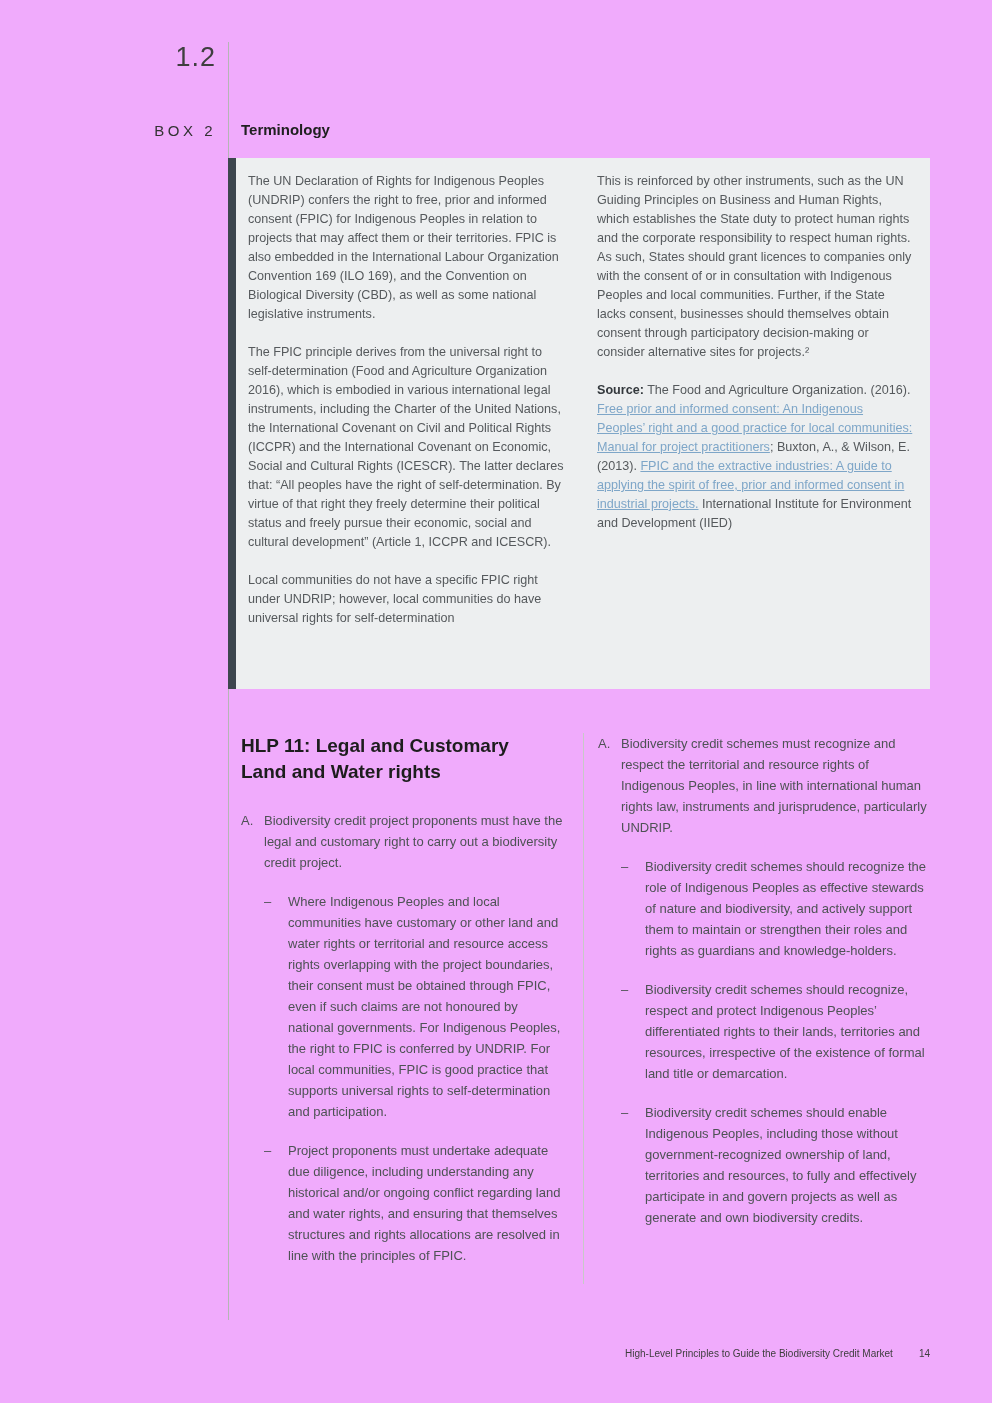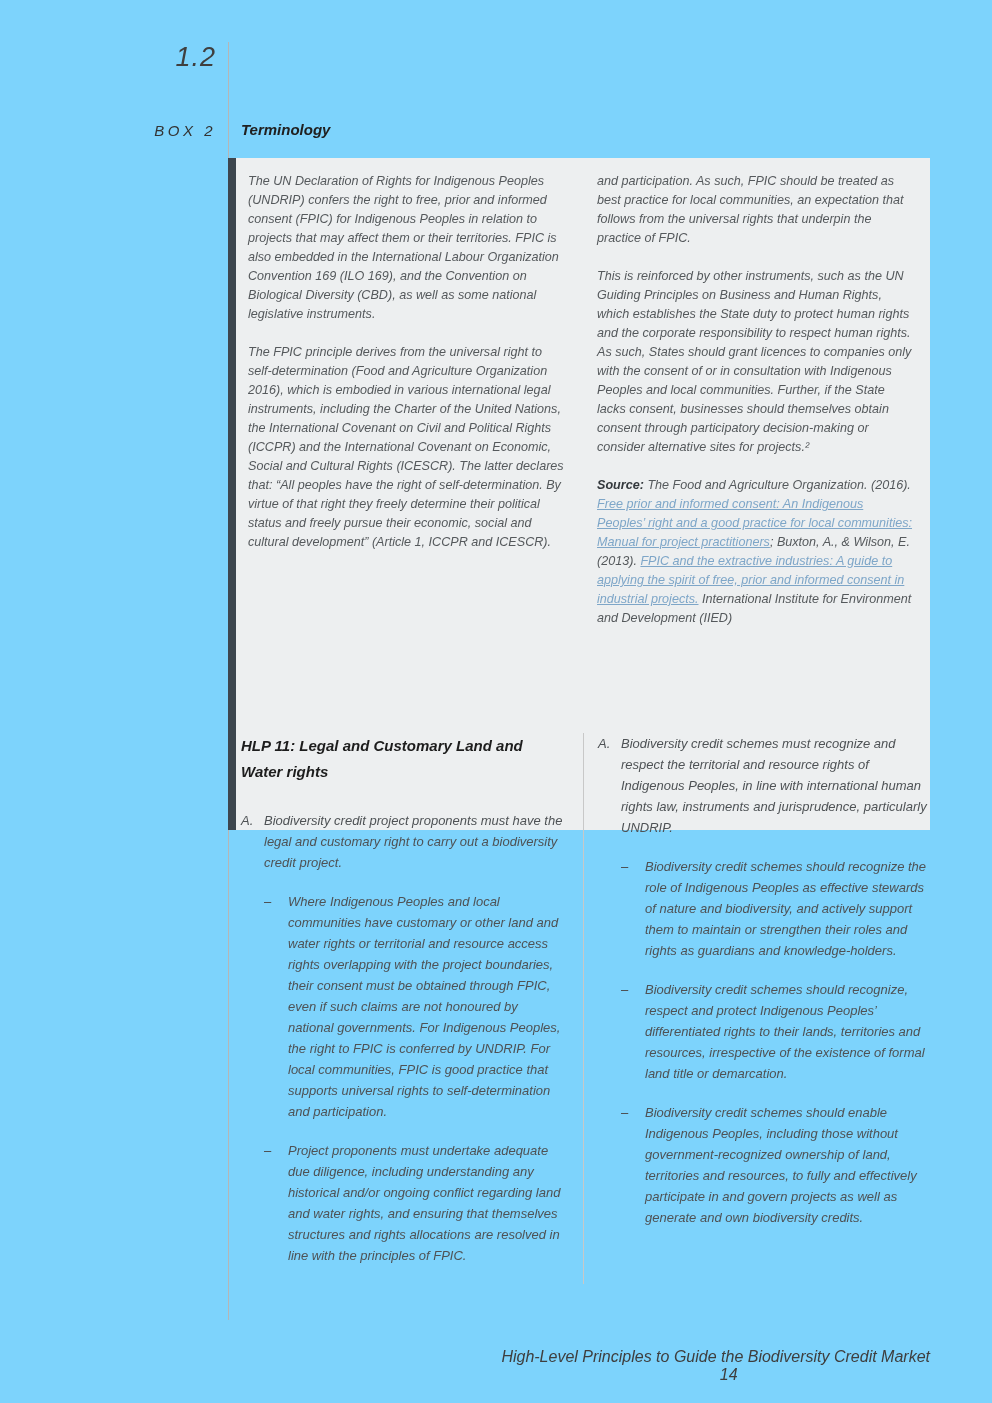--- a/index.html
+++ b/index.html
@@ -3,21 +3,21 @@
 <meta charset="utf-8">
 <style>
   * { box-sizing: border-box; margin: 0; padding: 0; }
   html, body { background: #ffffff; }
   body {
     width: 992px; height: 1403px;
     position: relative;
     font-family: "Liberation Sans", sans-serif;
     overflow: hidden;
   }
-  .page { position: absolute; inset: 0; background: #7dd3fc; font-style: italic; }
+  .page { position: absolute; inset: 0; background: #f0abfc; }
 
   .left-rule {
     position: absolute; left: 228px; top: 42px;
     width: 1px; height: 1278px; background: #b5b5b5;
   }
 
   .section-number {
     position: absolute; left: 148px; top: 42px; width: 68px;
     text-align: right; font-size: 27px; font-weight: 400;
     color: #3f3f3f; letter-spacing: 1px;
@@ -33,21 +33,21 @@
     text-align: right; font-size: 15px; letter-spacing: 3.5px;
     color: #333333;
   }
   .box-heading {
     position: absolute; left: 241px; top: 121px;
     font-size: 15px; font-weight: 700; color: #202020;
   }
 
   .terminology-box {
     position: absolute; left: 228px; top: 158px;
-    width: 702px; height: 672px;
+    width: 702px; height: 531px;
     background: var(--box-background, #edeff0);
     display: flex; overflow: hidden;
   }
   .box-accent { width: 8px; flex: none; background: var(--box-accent-bar, #3d464e); }
   .box-cols { display: flex; gap: 32px; padding: 14px 16px 12px 12px; }
   .box-col {
     width: 317px; flex: none;
     font-size: 12.6px; line-height: 19px;
     color: var(--body-text, #55595c);
   }
@@ -59,37 +59,37 @@
     text-decoration: underline;
     cursor: pointer;
   }
 
   .hlp { position: absolute; left: 241px; top: 733px; width: 689px; display: flex; }
   .hlp-col-left  { width: 325px; flex: none; }
   .hlp-divider   { width: 1px; flex: none; background: #c8c8c8; margin-left: 17px; margin-right: 14px; }
   .hlp-col-right { width: 332px; flex: none; }
 
   .hlp-title {
-    font-size: 15px; line-height: 26px; font-weight: 700;
+    font-size: 19px; line-height: 26px; font-weight: 700;
     color: var(--heading-text, #1d1d1d);
     max-width: 310px; margin-bottom: 25px;
   }
   .lettered { display: flex; margin-bottom: 18px; }
   .lettered > .marker { width: 23px; flex: none; }
   .dashitem { display: flex; margin-left: 23px; margin-bottom: 18px; }
   .dashitem > .marker { width: 24px; flex: none; }
   .hlp-col-left .item-text, .hlp-col-right .item-text, .marker {
     font-size: 13px; line-height: 21px; color: #4e5255;
   }
   .item-text { flex: 1; }
 
   .doc-footer {
     position: absolute; right: 62px; top: 1348px;
-    font-size: 16px; color: #3e3e3e;
-    display: flex; align-items: center; flex-direction: column;
+    font-size: 10px; color: #3e3e3e;
+    display: flex; align-items: flex-start;
   }
   .doc-footer .page-num { margin-left: 26px; }
 </style>
 </head>
 <body>
 
 <div class="page">
 
   <div class="left-rule"></div>
 
@@ -97,23 +97,23 @@
 
   <div class="box-label">BOX 2</div>
   <div class="box-heading">Terminology</div>
 
   <section class="terminology-box">
     <div class="box-accent"></div>
     <div class="box-cols">
       <div class="box-col">
         <p>The UN Declaration of Rights for Indigenous Peoples (UNDRIP) confers the right to free, prior and informed consent (FPIC) for Indigenous Peoples in relation to projects that may affect them or their territories. FPIC is also embedded in the International Labour Organization Convention 169 (ILO 169), and the Convention on Biological Diversity (CBD), as well as some national legislative instruments.</p>
         <p>The FPIC principle derives from the universal right to self-determination (Food and Agriculture Organization 2016), which is embodied in various international legal instruments, including the Charter of the United Nations, the International Covenant on Civil and Political Rights (ICCPR) and the International Covenant on Economic, Social and Cultural Rights (ICESCR). The latter declares that: “All peoples have the right of self-determination. By virtue of that right they freely determine their political status and freely pursue their economic, social and cultural development” (Article 1, ICCPR and ICESCR).</p>
+        <p>Local communities do not have a specific FPIC right under UNDRIP; however, local communities do have universal rights for self-determination</p>
       </div>
       <div class="box-col">
-        <p>and participation. As such, FPIC should be treated as best practice for local communities, an expectation that follows from the universal rights that underpin the practice of FPIC.</p>
         <p>This is reinforced by other instruments, such as the UN Guiding Principles on Business and Human Rights, which establishes the State duty to protect human rights and the corporate responsibility to respect human rights. As such, States should grant licences to companies only with the consent of or in consultation with Indigenous Peoples and local communities. Further, if the State lacks consent, businesses should themselves obtain consent through participatory decision-making or consider alternative sites for projects.²</p>
         <p class="source"><span class="source-label">Source:</span><span> The Food and Agriculture Organization. (2016). </span><a class="link" href="#">Free prior and informed consent: An Indigenous Peoples’ right and a good practice for local communities: Manual for project practitioners</a><span>; Buxton, A., &amp; Wilson, E. (2013). </span><a class="link" href="#">FPIC and the extractive industries: A guide to applying the spirit of free, prior and informed consent in industrial projects.</a><span> International Institute for Environment and Development (IIED)</span></p>
       </div>
     </div>
   </section>
 
   <section class="hlp">
 
     <div class="hlp-col-left">
       <h2 class="hlp-title">HLP 11: Legal and Customary Land and Water rights</h2>

